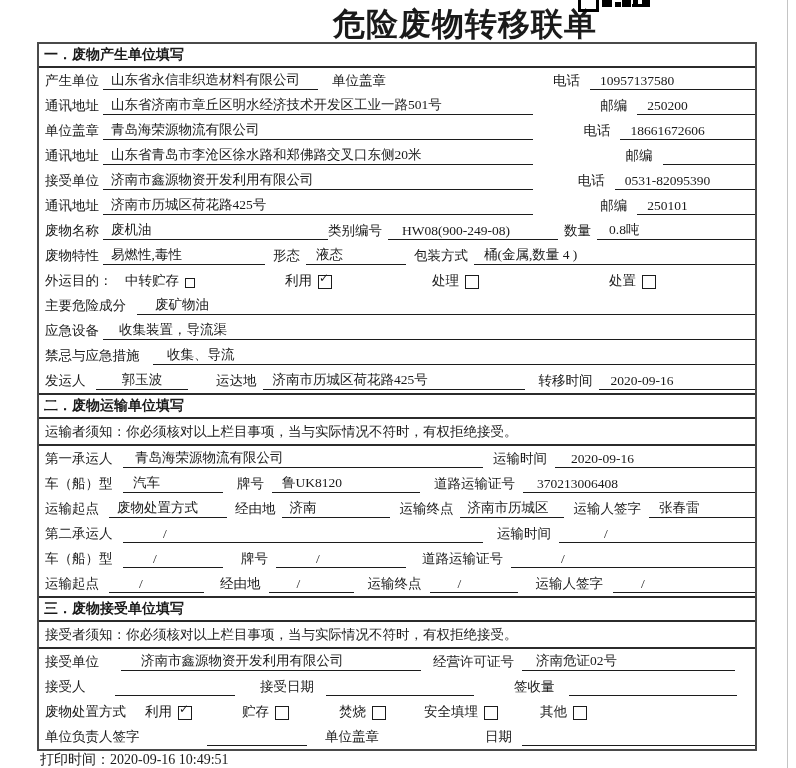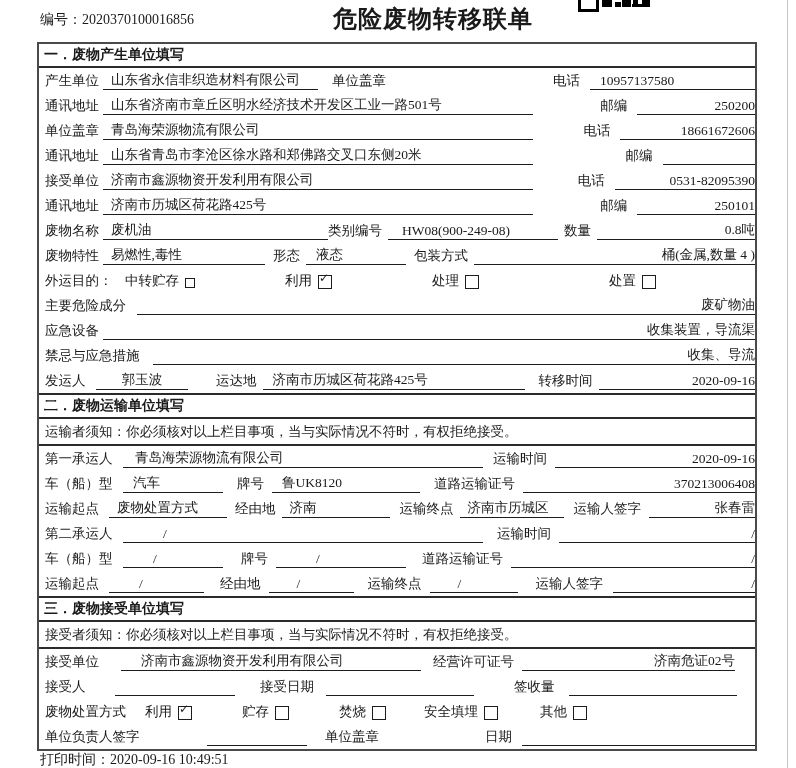--- a/index.html
+++ b/index.html
@@ -1,51 +1,48 @@
 <!DOCTYPE html>
 <html><head>
 <meta charset="utf-8">
 <style>
   html,body{margin:0;padding:0;background:#fff;}
   .page{position:relative;width:796px;height:768px;background:#ffffff;overflow:hidden;
         font-family:"Liberation Serif","DejaVu Serif",serif;color:#1a1a1a;}
   .hdr-serial{position:absolute;left:40px;top:11px;font-size:14px;white-space:nowrap;}
-  .hdr-title{position:absolute;left:333px;top:3px;font-size:24px;font-weight:bold;
+  .hdr-title{position:absolute;left:333px;top:3px;font-size:32px;font-weight:bold;
              font-family:Liberation Sans, sans-serif;letter-spacing:1px;white-space:nowrap;}
   .qr{position:absolute;left:576px;top:0;width:82px;height:10px;}
   .qr div{position:absolute;background:#000;}
   .qr .o{left:2px;top:-8px;width:15px;height:14px;background:transparent;border:3px solid #000;}
   .edge{position:absolute;left:787px;top:0;width:1px;height:768px;background:#c4c4c4;}
   .tbl{position:absolute;left:37px;top:42px;width:720px;box-sizing:border-box;
        border:2px solid #4a4a4a;background:#fff;}
   .sh{height:22px;line-height:21px;font-family:"Liberation Sans","DejaVu Sans",sans-serif;
       font-weight:bold;font-size:14px;padding-left:5px;border-bottom:2px solid #2b2b2b;white-space:nowrap;}
   .sh.mid{border-top:2px solid #2b2b2b;}
   .r{display:flex;align-items:flex-end;height:25px;box-sizing:border-box;
      padding:0 0 3px 6px;font-size:13.5px;white-space:nowrap;}
   .r.notice{height:27px;border-bottom:2px solid #2b2b2b;}
   .l{flex:none;}
   .u{flex:none;border-bottom:1px solid #1c1c1c;overflow:visible;}
-  .fill{flex:1 1 auto;text-align:right;}
+  .fill{flex:1 1 auto;}
   .sp{flex:1 1 auto;}
   .cb{flex:none;width:12px;height:12px;border:1px solid #1c1c1c;margin:0 0 1px 6px;position:relative;}
   .cb .mk{position:absolute;left:0;top:-5px;font-size:12px;font-weight:bold;
           font-family:"DejaVu Sans",sans-serif;}
   .cb.sm{width:8px;height:8px;margin-bottom:2px;}
   .ftr{position:absolute;left:40px;top:751px;font-size:14px;white-space:nowrap;}
   .ctr{text-align:center;}
 </style>
 </head>
 <body>
 
 <div class="page">
 
-  <div class="hdr-serial">
-    <span>编号：</span><span>2020370100016856</span>
-  </div>
 
   <div class="hdr-title">危险废物转移联单</div>
 
   <div class="qr">
     <div class="o"></div>
     <div style="left:26px;top:0;width:10px;height:7px"></div>
     <div style="left:39px;top:2px;width:6px;height:5px"></div>
     <div style="left:46px;top:0;width:9px;height:7px"></div>
     <div style="left:57px;top:0;width:5px;height:4px"></div>
     <div style="left:56px;top:4px;width:16px;height:3px"></div>

